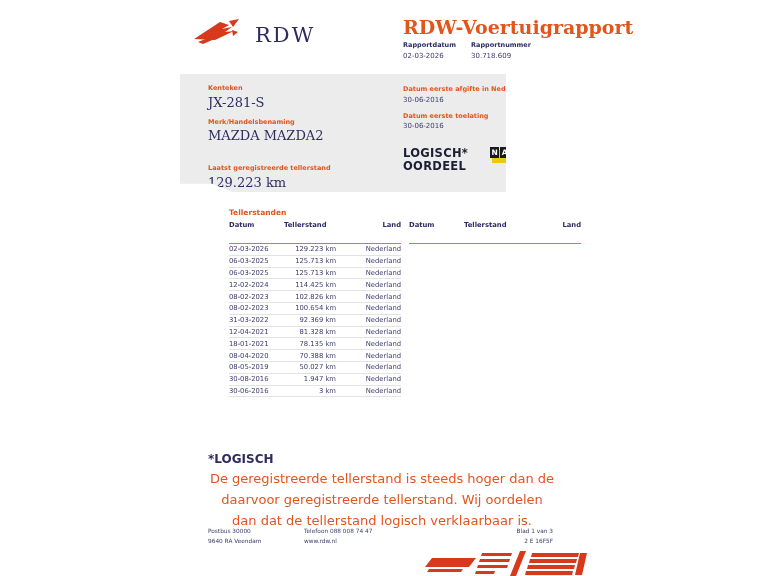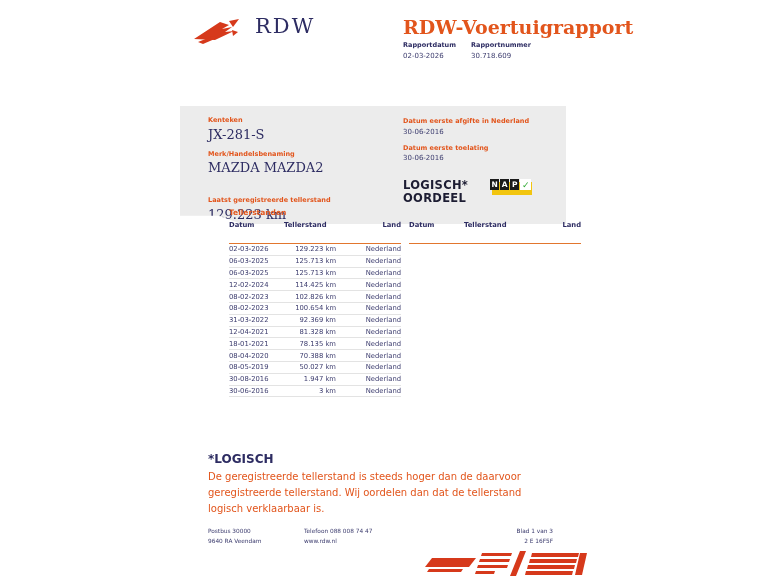--- a/index.html
+++ b/index.html
@@ -1,34 +1,34 @@
 <!DOCTYPE html>
 <html><head>
 <meta charset="utf-8">
 <style>
   * { margin:0; padding:0; box-sizing:border-box; }
   html,body { width:768px; height:576px; background:#fff; overflow:hidden;
               font-family:"DejaVu Sans", sans-serif; }
   .page { position:relative; width:768px; height:576px; background:#fff; }
 
   
-  .logo { position:absolute; left:192px; top:13px; display:flex; align-items:flex-start; }
+  .logo { position:absolute; left:192px; top:13px; display:flex; align-items:flex-end; }
   .logo svg { width:56px; height:34px; }
   .logo-text { font-family:"DejaVu Serif", serif; font-size:21px; color:#2D2C62;
                letter-spacing:2px; margin-left:7px; margin-top:1px; }
   .report-title { position:absolute; left:403px; top:16px; font-family:"DejaVu Serif", serif;
                   font-weight:bold; font-size:19px; color:#E2551C; }
   .report-meta { position:absolute; left:403px; top:41px; display:flex; gap:15px; }
   .meta-label { display:block; font-size:6.5px; font-weight:bold; color:#2D2C62; }
   .meta-value { display:block; font-size:7px; color:#3C3C6E; margin-top:3px; }
 
   
-  .summary-box { position:absolute; left:180px; top:74px; width:386px; height:118px;
+  .summary-box { position:absolute; left:180px; top:74px; width:326px; height:118px;
                  background:#ECECEC;
-                 clip-path:polygon(0 0,100% 0,100% 100%,16% 100%,10% 93%,0 93%);margin-top:32px; }
+                 clip-path:polygon(0 0,100% 0,100% 100%,16% 100%,10% 93%,0 93%); }
   .sum-left { position:absolute; left:28px; top:10px; width:190px; }
   .sum-right { position:absolute; left:223px; top:11px; width:150px; }
   .flabel { font-size:6.5px; font-weight:bold; color:#E2551C; margin-bottom:2.5px; }
   .fvalue-lg { font-family:"DejaVu Serif", serif; font-size:13px; color:#2D2C62; }
   .fvalue-sm { font-size:7px; color:#3C3C6E; }
   .gap-a { margin-top:8px; } .gap-b { margin-top:21px; } .gap-c { margin-top:8px; }
   .oordeel-row { margin-top:17px; display:flex; align-items:flex-start; }
   .oordeel { font-size:11.5px; font-weight:bold; color:#1D1D33; line-height:12.5px;
              letter-spacing:.3px; }
   .nap { margin-left:22px; position:relative; width:42px; height:18px; }
@@ -47,21 +47,21 @@
   .thead { display:flex; font-size:6.8px; font-weight:bold; color:#2D2C62;
            border-bottom:1.5px solid #E2762E; padding-bottom:14px; }
   .trow { display:flex; font-size:6.8px; color:#3C3C6E; border-bottom:1px solid #E3E3E3;
           height:11.8px; align-items:center; }
   .c0 { width:55px; } .c1 { width:52px; } .c2 { flex:1; text-align:right; }
   .trow .c1 { text-align:right; }
 
   
   .footnote { position:absolute; left:208px; top:452px; width:348px; }
   .fn-title { font-size:12px; font-weight:bold; color:#2D2C62; margin-bottom:3px; }
-  .fn-text { font-size:10px; color:#E2551C; line-height:1.6; }
+  .fn-text { font-size:13px; color:#E2551C; line-height:1.6;text-align:center; }
 
   
   .pagefooter { position:absolute; left:208px; top:526px; width:345px; display:flex;
                 font-size:5.8px; color:#3C3C6E; line-height:10px; }
   .pf-col1 { width:96px; } .pf-col2 { flex:1; } .pf-col3 { text-align:right; }
 
   
   .wing { position:absolute; left:424px; top:551px; width:172px; height:25px; }
 </style>
 </head>

